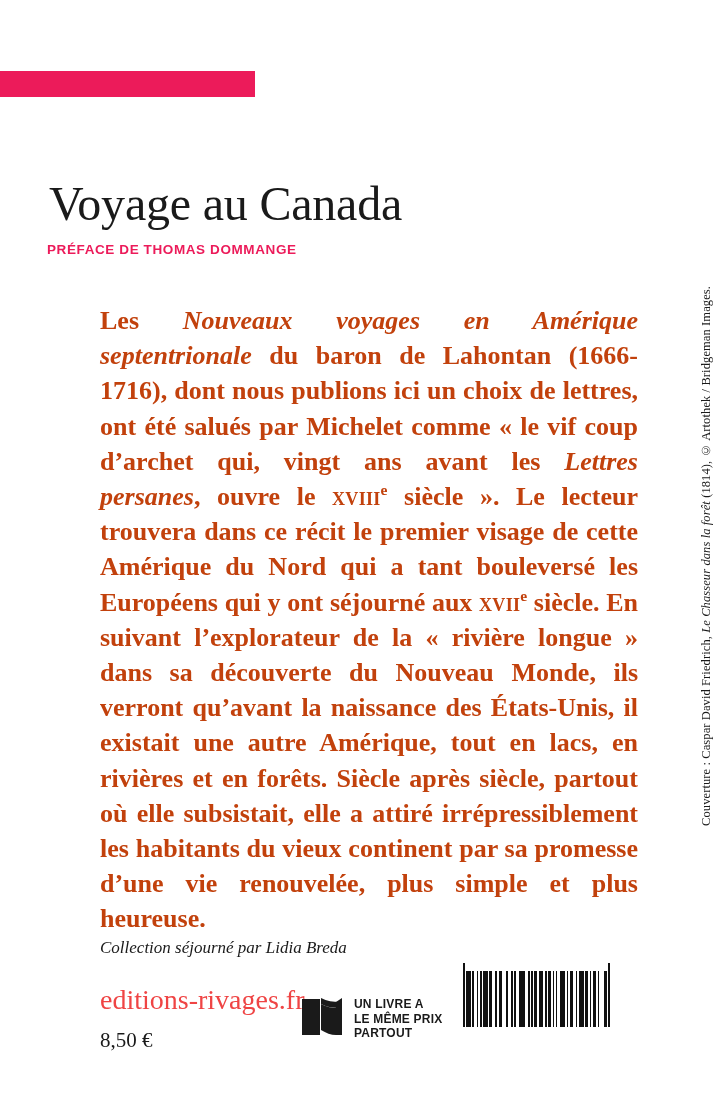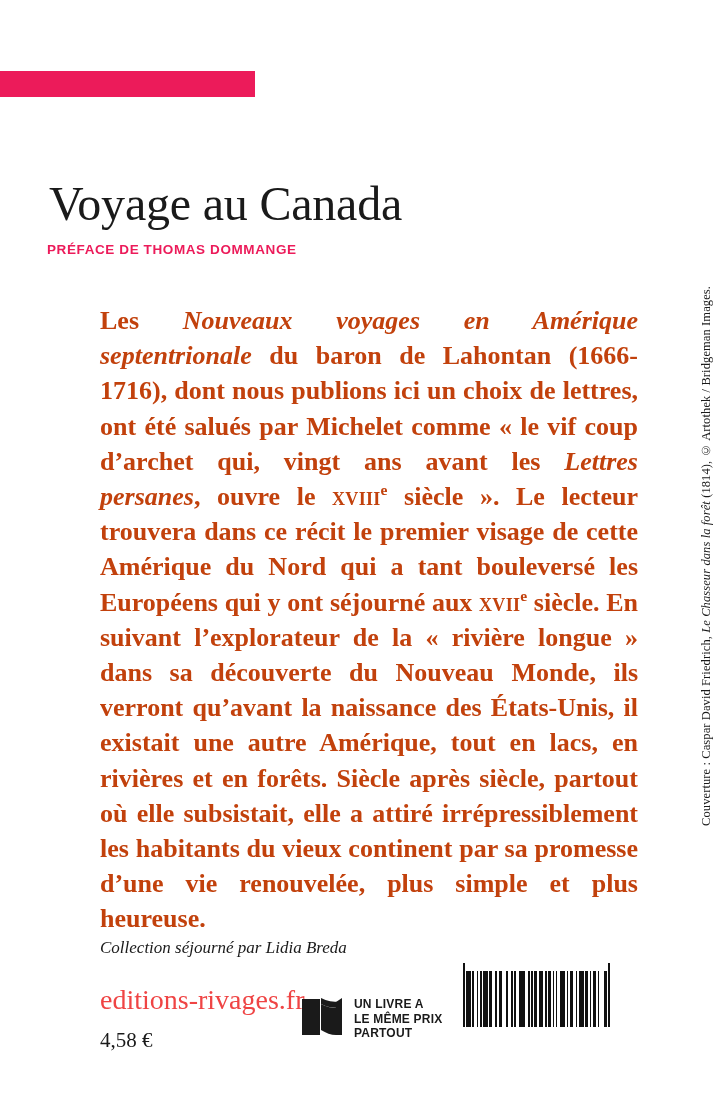--- a/index.html
+++ b/index.html
@@ -184,21 +184,21 @@
 <div class="book-title">Voyage au Canada</div>
 
 <div class="preface-line">PRÉFACE DE THOMAS DOMMANGE</div>
 
 <div class="blurb">
   <span>Les </span><i>Nouveaux voyages en Amérique septentrionale</i><span> du baron de Lahontan (1666-1716), dont nous publions ici un choix de lettres, ont été salués par Michelet comme « le vif coup d’archet qui, vingt ans avant les </span><i>Lettres persanes</i><span>, ouvre le </span><span class="sc">xviii</span><sup>e</sup><span> siècle ». Le lecteur trouvera dans ce récit le premier visage de cette Amérique du Nord qui a tant bouleversé les Européens qui y ont séjourné aux </span><span class="sc">xvii</span><sup>e</sup><span> siècle. En suivant l’explorateur de la « rivière longue » dans sa découverte du Nouveau Monde, ils verront qu’avant la naissance des États-Unis, il existait une autre Amérique, tout en lacs, en rivières et en forêts. Siècle après siècle, partout où elle subsistait, elle a attiré irrépressiblement les habitants du vieux continent par sa promesse d’une vie renouvelée, plus simple et plus heureuse.</span>
 </div>
 
 <div class="collection-line">Collection séjourné par Lidia Breda</div>
 <div class="publisher-url">editions-rivages.fr</div>
-<div class="price">4,58 €</div>
+<div class="price">8,50 €</div>
 
 <div class="fixed-price-logo">
   <span class="glyph">
     <svg width="46" height="44" viewBox="0 0 46 44" aria-hidden="true">
       <path d="M2 4 L20 4 L20 40 L2 40 Z M7 9 L15 9 L15 35 L7 35 Z" fill="#1a1a1a"></path>
       <path d="M21 3 C27 6 33 7 40 7 L40 13 C33 13 27 12 21 9 Z" fill="#1a1a1a"></path>
       <path d="M36 7 L42 3 L42 40 L36 40 Z" fill="#1a1a1a"></path>
       <path d="M21 9 C27 12 33 13 36 13 L36 40 C31 40 26 38 21 35 Z" fill="#1a1a1a"></path>
     </svg>
   </span>

